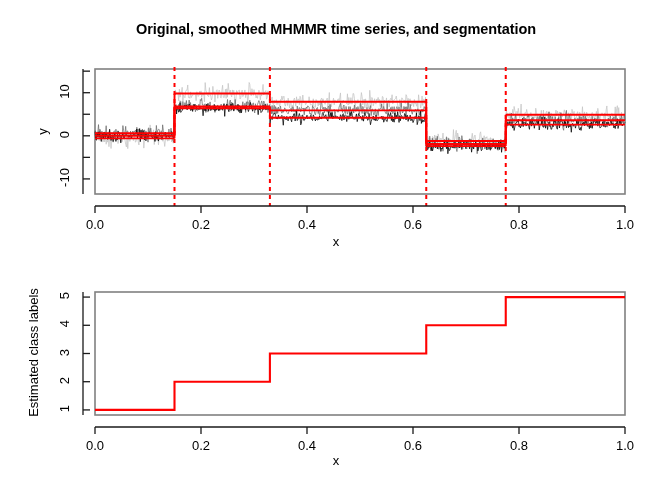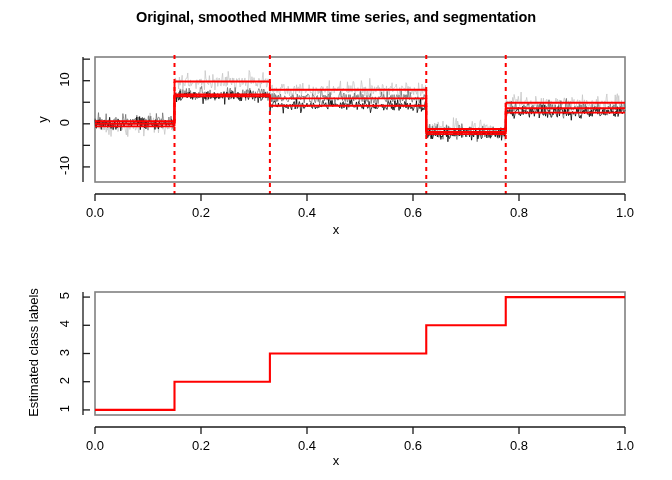--- a/index.html
+++ b/index.html
@@ -3,21 +3,21 @@
 <meta charset="utf-8">
 <style>
   html,body{margin:0;padding:0;}
   body{
     width:672px;height:480px;background:#ffffff;
     font-family:"Liberation Sans", sans-serif;
     overflow:hidden;position:relative;
   }
   .figure{position:absolute;left:0;top:0;width:672px;height:480px;}
   .panel{position:absolute;left:0;width:672px;}
-  #panel-top{top:0;height:240px;}
+  #panel-top{top:12px;height:240px;}
   #panel-bottom{top:240px;height:240px;}
 
   .plot-title{
     position:absolute;left:0;top:9px;width:672px;
     text-align:center;font-size:14.5px;font-weight:bold;
     color:#000;letter-spacing:-0.1px;
   }
 
   .svg-layer{position:absolute;left:0;top:0;}
 

